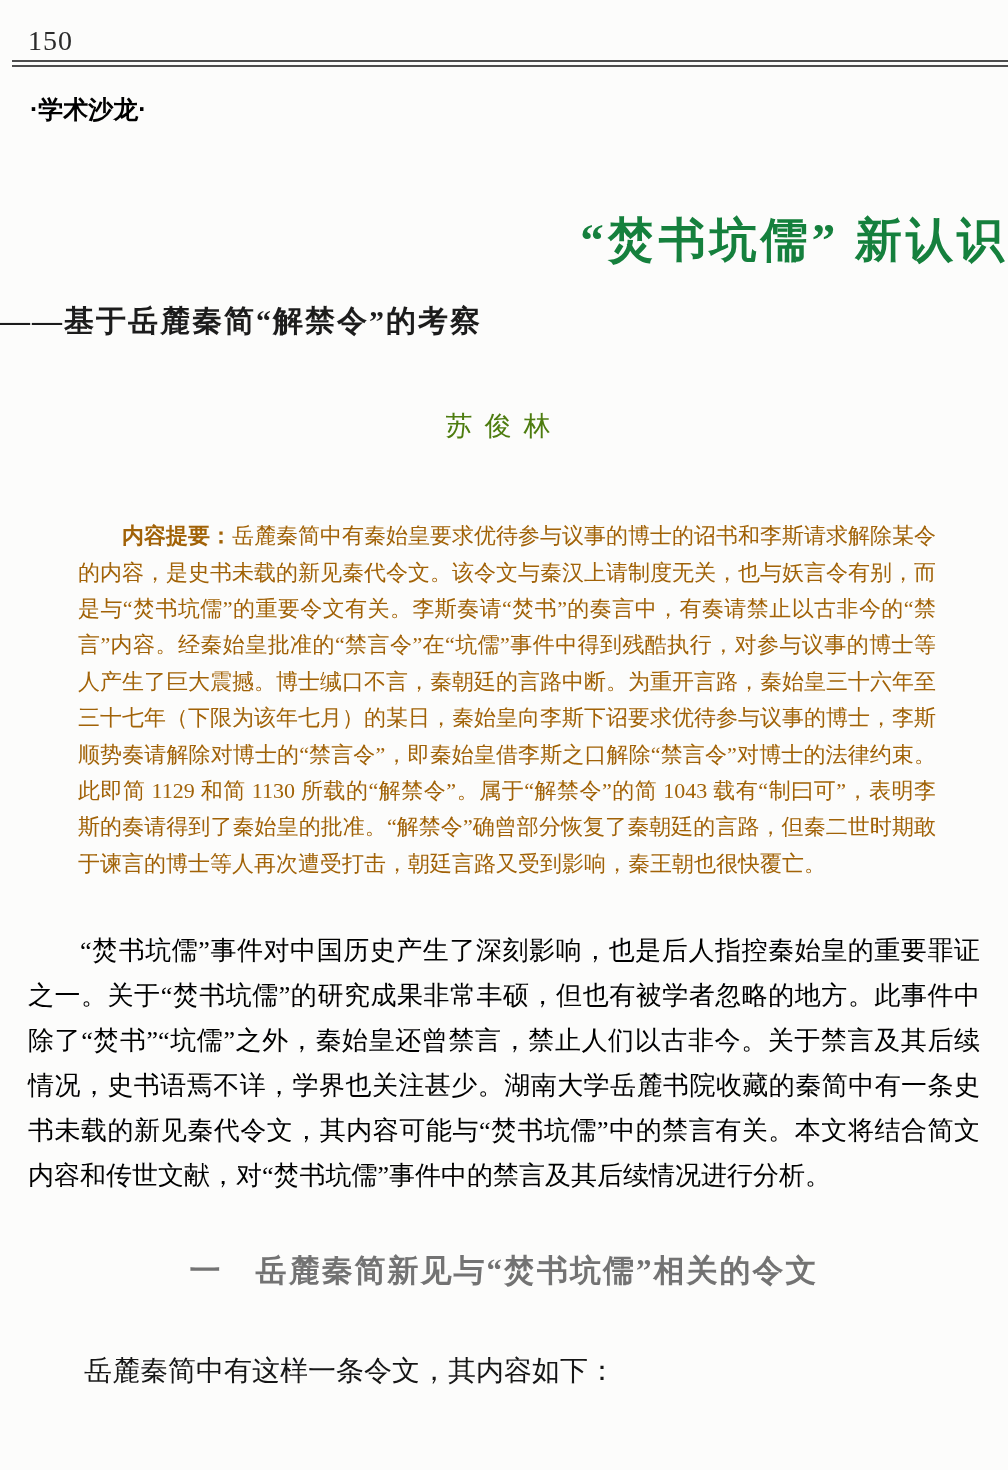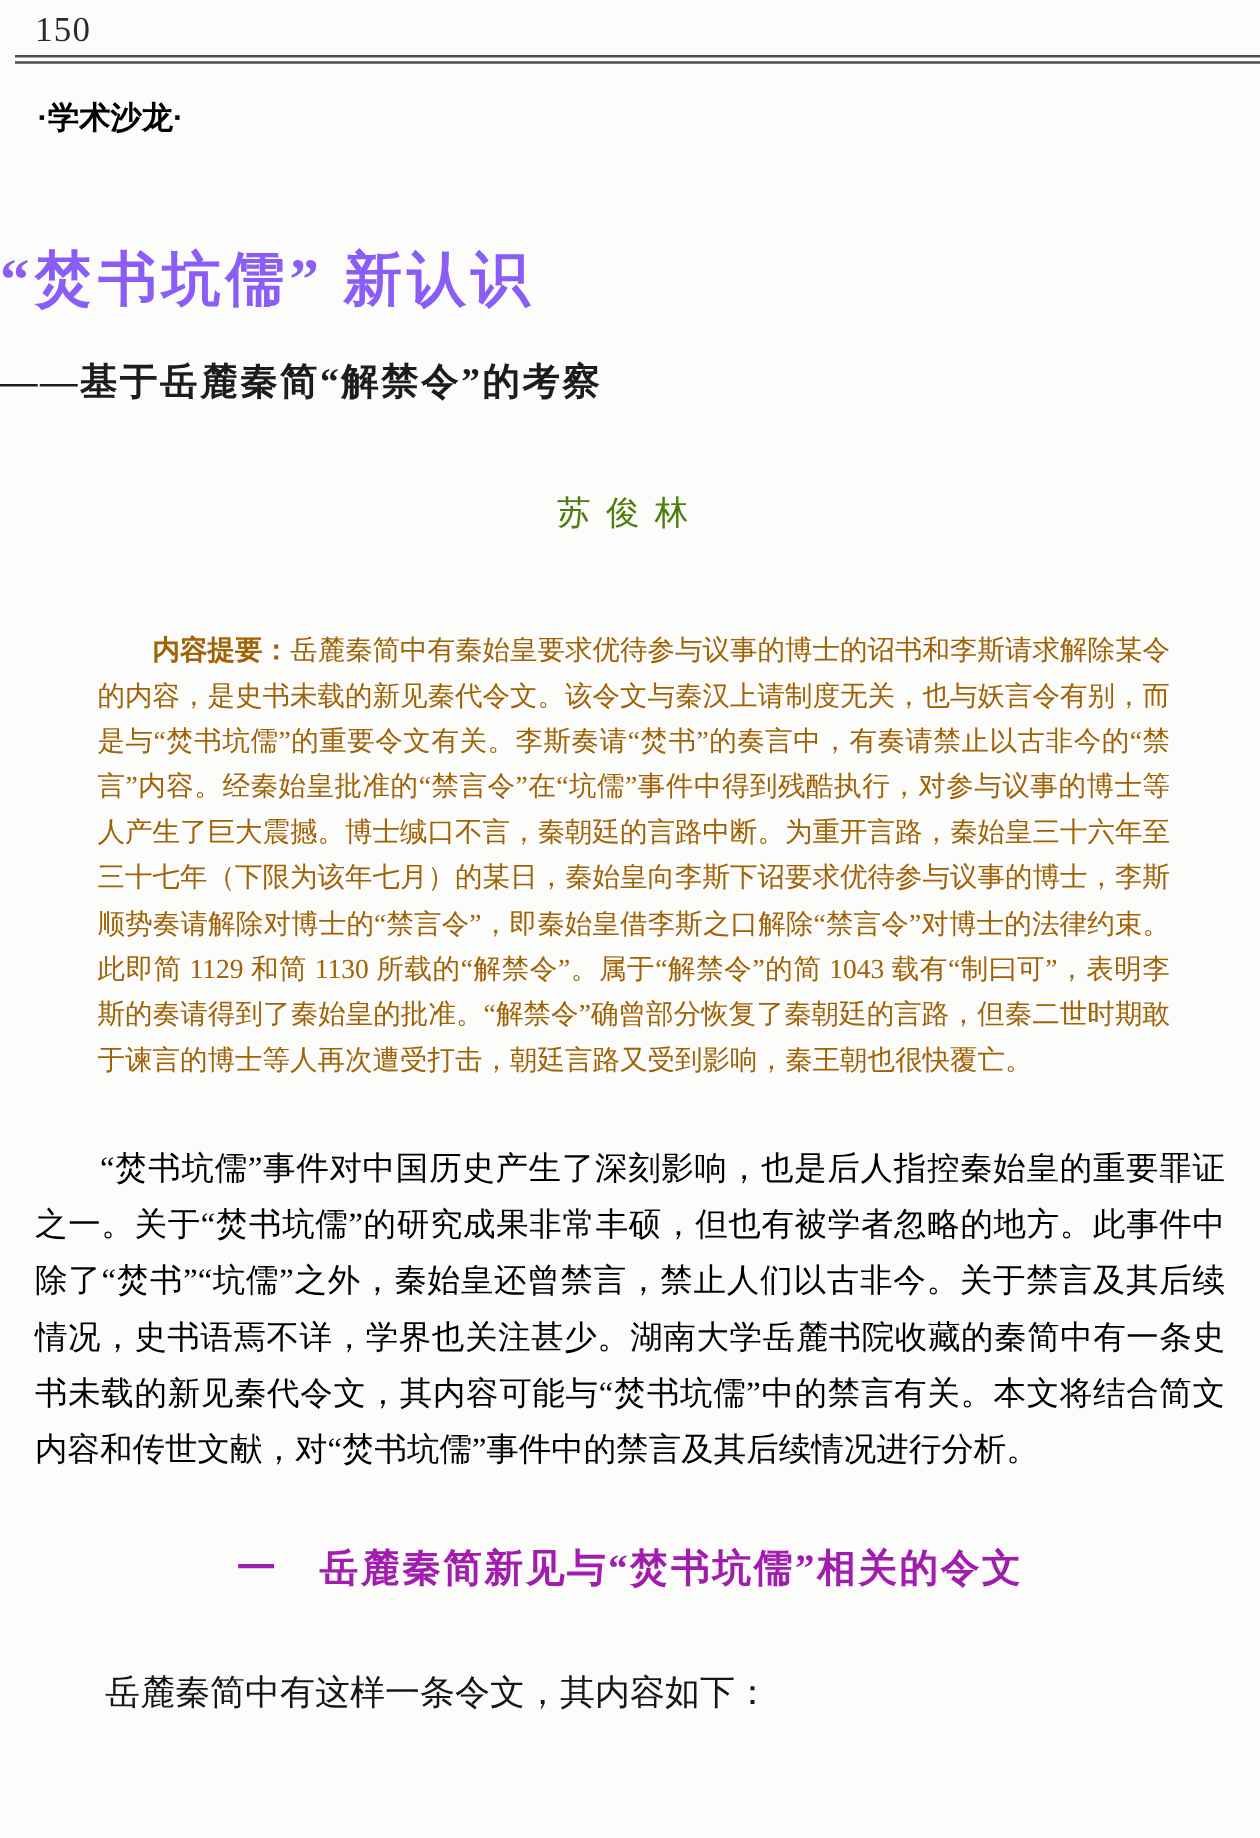--- a/index.html
+++ b/index.html
@@ -16,21 +16,21 @@
     position: relative;
   }
   .page {
     width: 100%;
     height: 100%;
     box-sizing: border-box;
   }
 
   
   .running-head {
-    padding: 6px 0 0 28px;
+    padding: 22px 0 0 28px;
   }
   .page-number {
     font-size: 28px;
     line-height: 38px;
     color: #2a2a2a;
     letter-spacing: 1px;
   }
   .head-rule {
     margin-left: 12px;
     margin-right: 0;
@@ -42,25 +42,25 @@
     margin: 26px 0 0 30px;
     font-size: 25px;
     font-weight: 700;
     font-family: "Liberation Sans", "DejaVu Sans", sans-serif;
     color: #000000;
   }
 
   
   .article-title {
     margin-top: 84px;
-    text-align: left;
+    text-align: right;
     font-size: 47px;
     font-weight: 700;
     letter-spacing: 4px;
-    color: #8b5cf6;
+    color: #15803d;
     line-height: 1.3;
   }
   .article-subtitle {
     margin-top: 30px;
     text-align: left;
     font-size: 30px;
     font-weight: 600;
     letter-spacing: 2px;
     color: #1c1c1c;
   }
@@ -101,21 +101,21 @@
     text-align: justify;
     text-indent: 2em;
     color: #000000;
   }
   .section-heading {
     margin-top: 52px;
     text-align: center;
     font-size: 31px;
     font-weight: 700;
     letter-spacing: 2px;
-    color: #a21caf;
+    color: #737373;
   }
   .intro-paragraph {
     margin: 56px 28px 0 28px;
     font-size: 28px;
     line-height: 45px;
     text-indent: 2em;
     color: #161616;
   }
 </style>
 </head>

